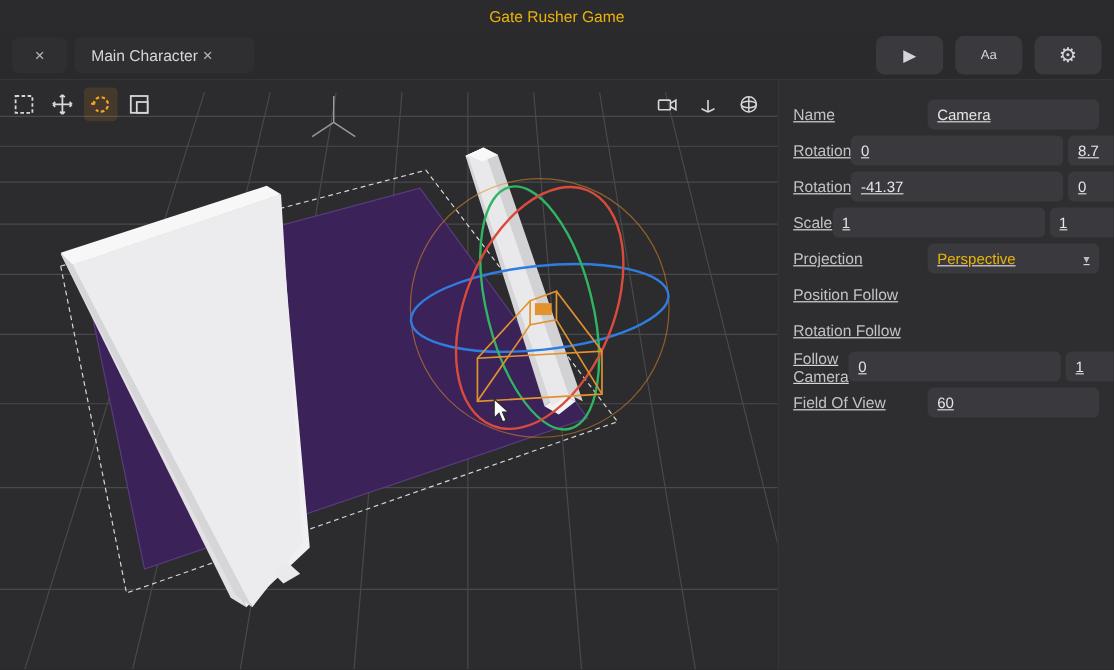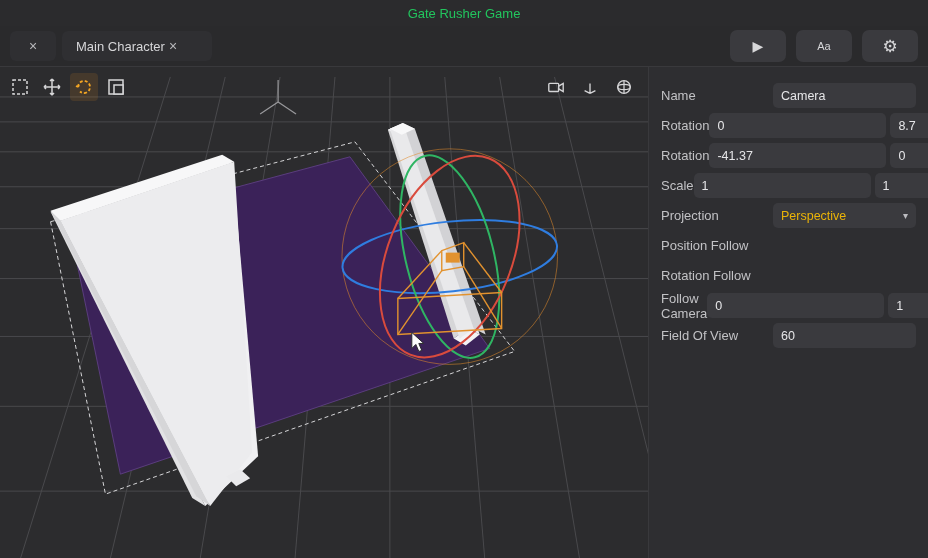--- a/index.html
+++ b/index.html
@@ -5,33 +5,33 @@
   * { box-sizing: border-box; margin: 0; padding: 0; }
   body {
     width: 928px; height: 558px;
     background: #2a2a2c;
     font-family: -apple-system, "Segoe UI", Arial, sans-serif;
     font-size: 13px; color: #d6d6d8;
     overflow: hidden; position: relative;
   }
   
   .title-bar { height: 26px; display:flex; align-items:center; justify-content:center; background:#2b2b2d;}
-  .title-bar span { color:#22c55e; font-size:13px; }
+  .title-bar span { color:#eab308; font-size:13px; }
   
   .row-toolbar { height: 40px; display:flex; align-items:center; padding:0 10px; background:#2a2a2c;}
   .tabs { display:flex; gap:0; align-items:center; }
   .tab-slot { display:flex; align-items:center; height:30px; background:#2f2f32; border-radius:6px; padding:0 10px; margin-right:6px; min-width:46px; justify-content:center;}
   .tab-slot.with-label { min-width: 150px; justify-content:flex-start; gap:4px; padding:0 12px 0 14px;align-items:center;}
   .tab-close { color:#b9b9bc; font-size:14px; cursor:pointer;}
   .spacer { flex:1; }
   .btn { height:32px; min-width:56px; border:none; border-radius:7px; background:#3a3a3e; color:#d6d6d8; display:inline-flex; align-items:center; justify-content:center; margin-left:10px; cursor:pointer; font-size:14px;}
   
   .main { display:flex; height: calc(558px - 26px - 40px); border-top:1px solid #39393c;}
   .viewport { flex:1; position:relative; background:#2c2c2e; overflow:hidden;}
-  .inspector { width:280px; background:#2e2e31; border-left:1px solid #39393c; padding:14px 12px;}
+  .inspector { width:280px; background:#2e2e31; border-left:1px solid #39393c; padding:14px 12px;text-decoration:underline;}
   
   .vp-toolbar-left { position:absolute; top:6px; left:6px; display:flex; gap:4px; z-index:5;}
   .vp-toolbar-right { position:absolute; top:6px; right:10px; display:flex; gap:6px; z-index:5;}
   .tool-btn { width:28px; height:28px; border:none; background:transparent; display:flex; align-items:center; justify-content:center; cursor:pointer; border-radius:4px;}
   .tool-btn.active { background:rgba(255,160,30,0.12); }
   .tool-btn svg { stroke:#d6d6d8; }
   .tool-btn.active svg { stroke:#f5a623; }
   
   .field-row { display:flex; align-items:center; height:29px; margin-bottom:1px;}
   .field-label { width:112px; color:#c2c2c5; font-size:13px;}

